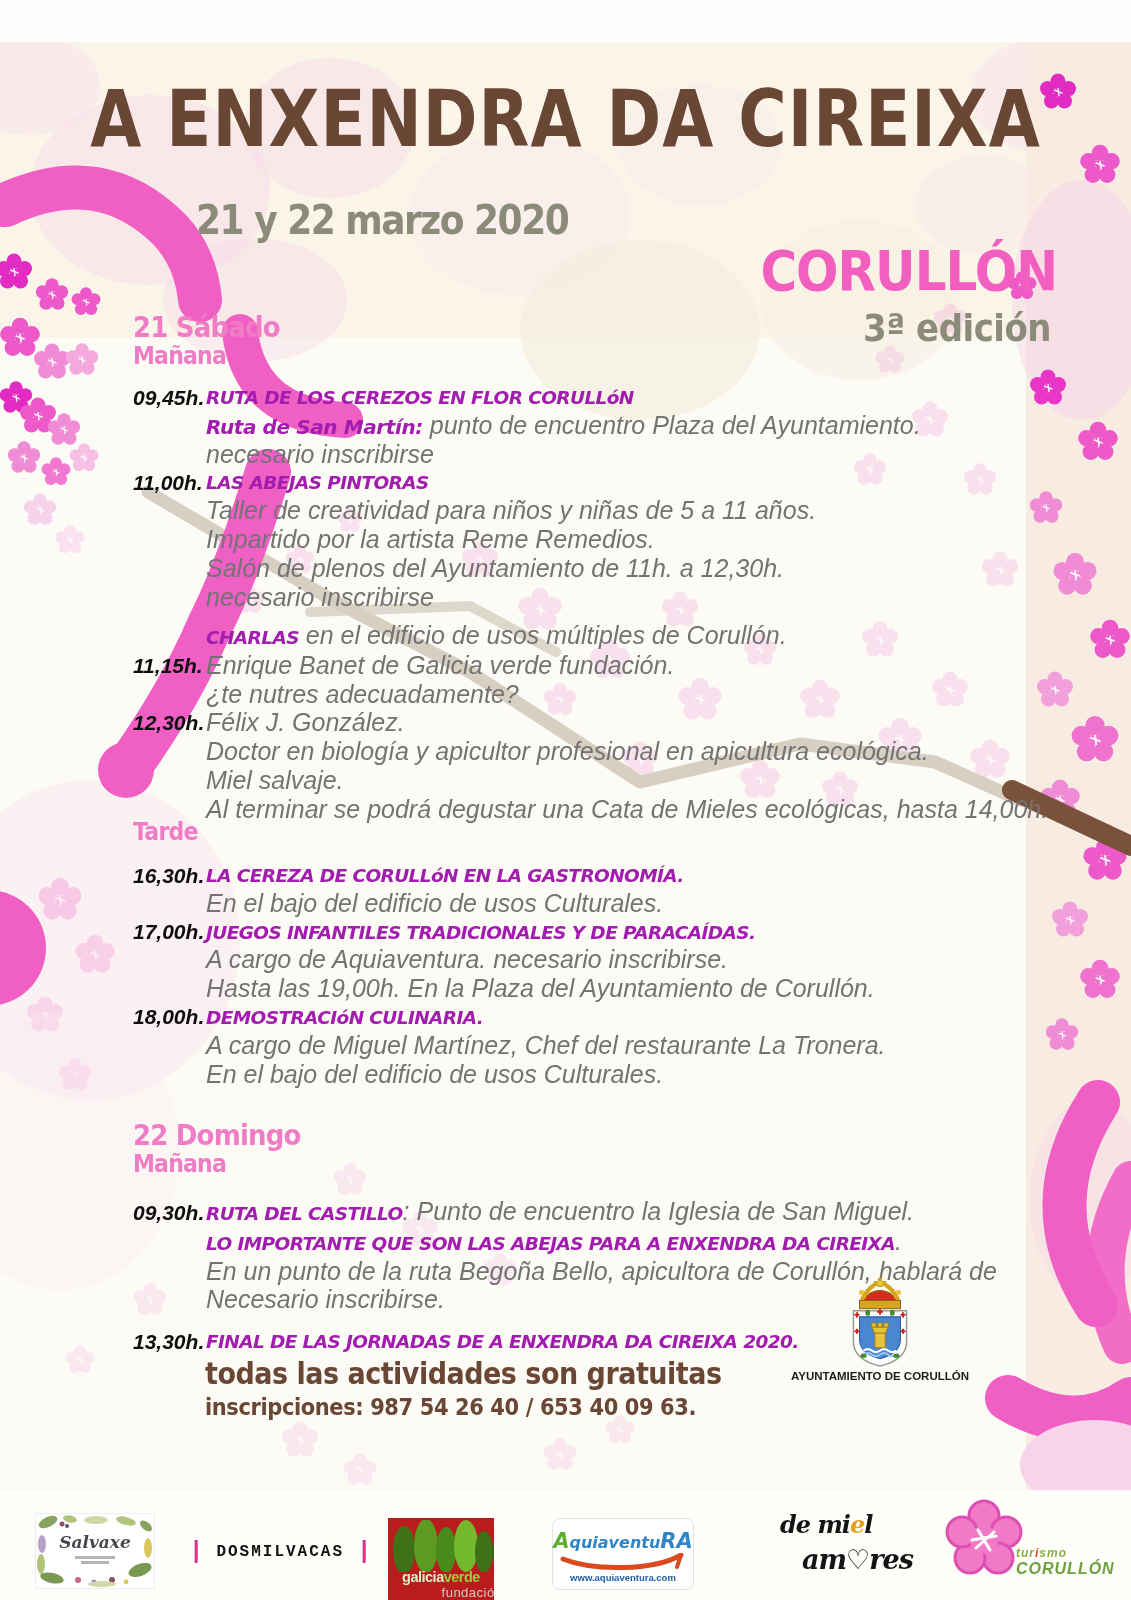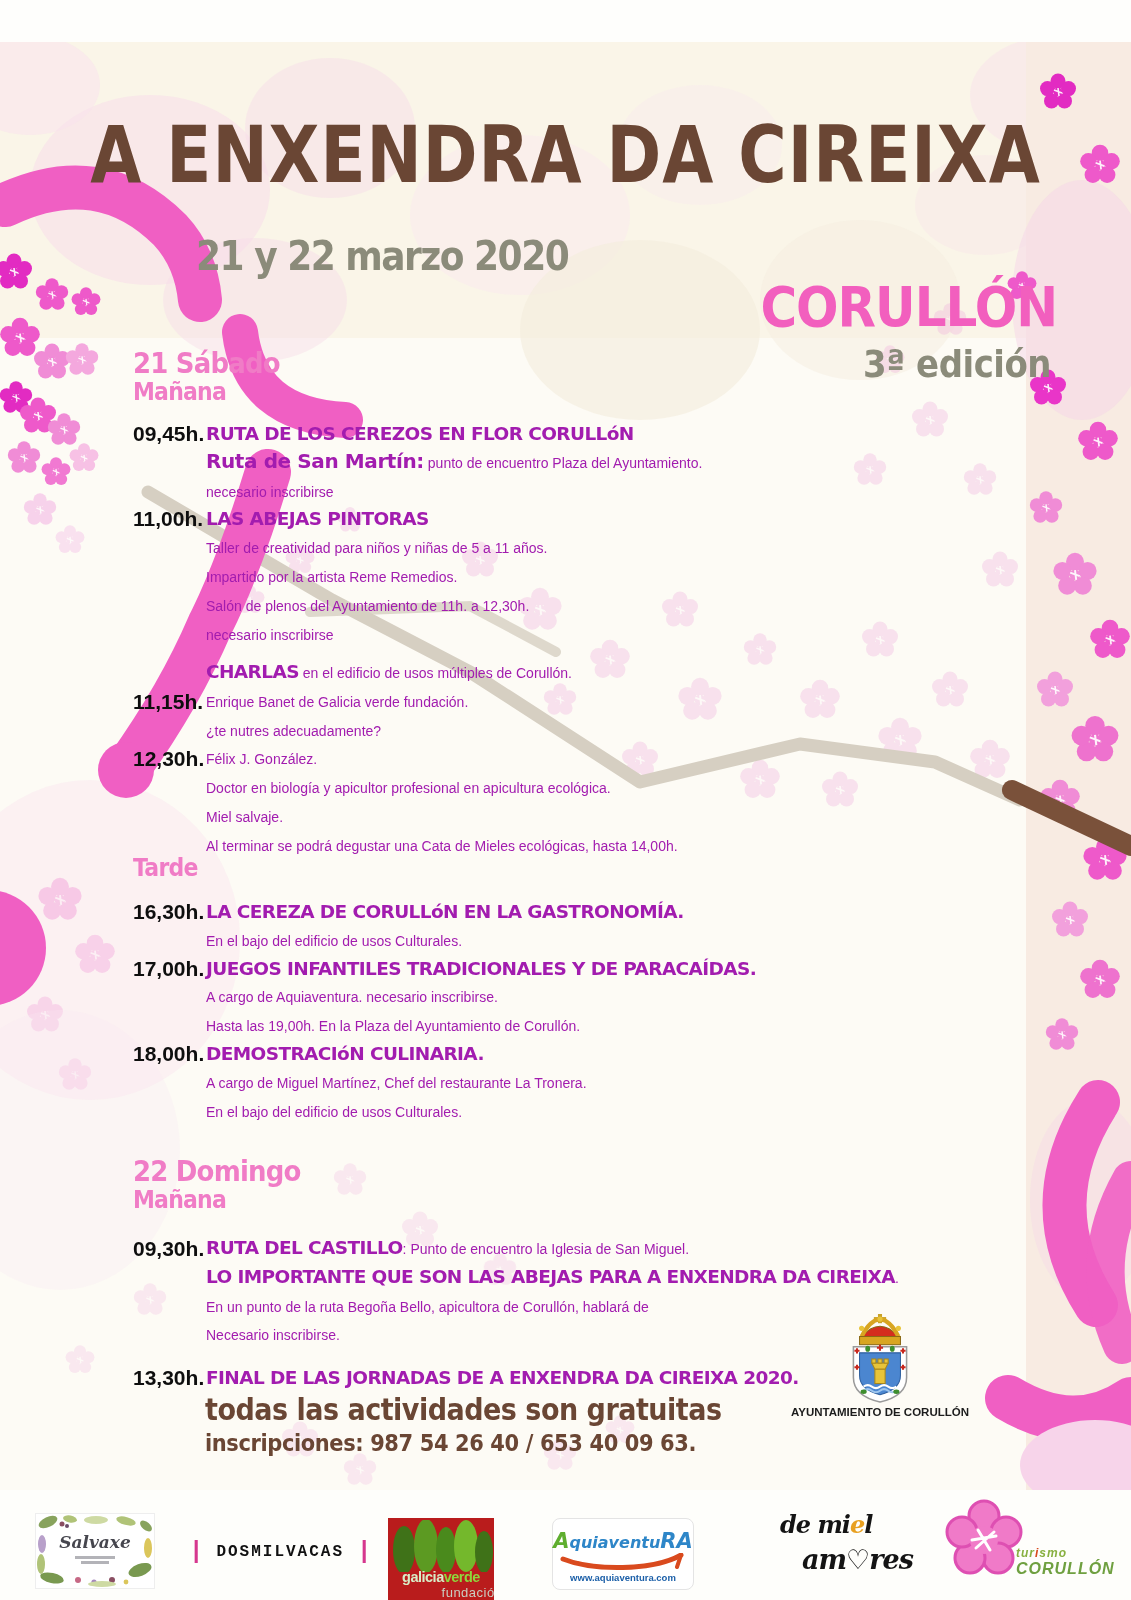--- a/index.html
+++ b/index.html
@@ -1,48 +1,48 @@
 <!DOCTYPE html>
 <html><head>
 <meta charset="utf-8">
 <title>A Enxendra da Cireixa</title>
 <style>
   html,body{margin:0;padding:0;background:#e8e8e8;}
   .poster{position:relative;width:1131px;height:1600px;margin:0 auto;background:#faf5e8;overflow:hidden;
           font-family:"Liberation Sans",sans-serif;color:#1c1c1c;}
   .bg{position:absolute;inset:0;z-index:0;}
   .topband{position:absolute;left:0;top:0;width:1131px;height:42px;background:#fefefc;z-index:1;}
-  .content{position:absolute;inset:0;z-index:2;margin-top:36px;}
+  .content{position:absolute;inset:0;z-index:2;}
 
   
   .title{position:absolute;left:0;top:74px;width:1131px;text-align:center;
          font-family:"DejaVu Sans",sans-serif;font-weight:bold;font-size:66px;color:#6a4634;
          letter-spacing:1px;transform:scaleY(1.18);transform-origin:top center;white-space:nowrap;}
   .dates{position:absolute;left:196px;top:196px;font-family:"DejaVu Sans",sans-serif;font-weight:bold;
          font-size:36px;color:#8b8b7a;letter-spacing:-1.5px;transform:scaleY(1.15);transform-origin:top left;}
   .location{position:absolute;right:74px;top:238px;font-family:"DejaVu Sans",sans-serif;font-weight:bold;
             font-size:50px;color:#f25fbe;letter-spacing:-1px;transform:scaleY(1.12);transform-origin:top right;}
   .edition{position:absolute;right:80px;top:306px;font-family:"DejaVu Sans",sans-serif;font-weight:bold;
            font-size:34px;color:#8b8b7a;letter-spacing:-0.5px;transform:scaleY(1.1);transform-origin:top right;}
 
   
   .daylab{position:absolute;left:133px;font-family:"DejaVu Sans",sans-serif;font-weight:bold;color:#f07cc6;
           letter-spacing:-0.8px;transform:scaleY(1.12);transform-origin:top left;white-space:nowrap;}
   .lab-big{font-size:26px;}
   .lab-small{font-size:22px;}
 
   
   .sgroup{position:absolute;left:133px;width:900px;}
-  .srow{display:flex;align-items:flex-end;line-height:26.8px;font-size:21px;color:#1c1c1c;}
+  .srow{display:flex;align-items:center;line-height:26.8px;font-size:21px;color:#1c1c1c;font-style:italic;}
   .stime{flex:0 0 73px;font-weight:bold;color:#0e0e0e;white-space:nowrap;}
   .sbody{white-space:nowrap;}
   .sbrown{font-family:"DejaVu Sans",sans-serif;font-weight:bold;color:#a21caf;
           font-size:18.5px;letter-spacing:-0.6px;}
   .sbrown.mixed{font-size:20px;letter-spacing:-0.4px;}
-  .sblack{font-size:14px;color:#a21caf;}
+  .sblack{font-size:25px;color:#737373;}
 
   
   .free{position:absolute;left:205px;top:1356px;font-family:"DejaVu Sans",sans-serif;font-weight:bold;
         font-size:27px;color:#6a4634;letter-spacing:-0.5px;transform:scaleY(1.1);transform-origin:top left;}
   .inscr{position:absolute;left:205px;top:1394px;font-family:"DejaVu Sans",sans-serif;font-weight:bold;
          font-size:21px;color:#6a4634;letter-spacing:-0.4px;transform:scaleY(1.1);transform-origin:top left;}
   .escudo{position:absolute;left:846px;top:1278px;width:68px;height:90px;}
   .council{position:absolute;left:770px;top:1370px;width:220px;text-align:center;
            font-size:11.5px;font-weight:bold;color:#1c1c1c;letter-spacing:0;}
 

